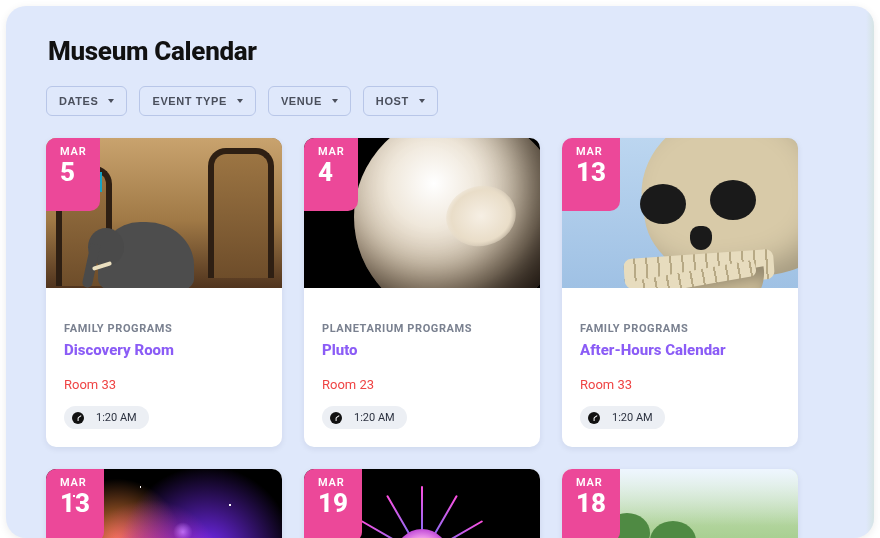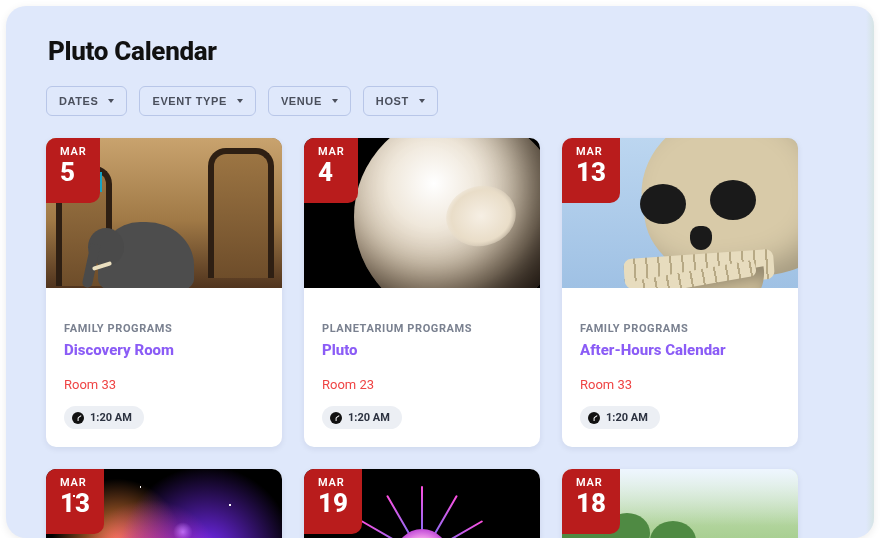--- a/index.html
+++ b/index.html
@@ -51,36 +51,36 @@
   }
   .card{
     width:236px;background:#fff;border-radius:10px;overflow:hidden;
     box-shadow:0 2px 6px rgba(9,30,66,.08);
     position:relative;
   }
   .card-img{
     height:150px;width:100%;position:relative;overflow:hidden;
   }
   .date-badge{
-    position:absolute;left:0;top:0;background:#b91c1c;color:#fff;
-    padding:8px 14px 18px 14px;border-bottom-right-radius:10px;
+    position:absolute;left:0;top:0;background:#ec4899;color:#fff;
+    padding:8px 14px 26px 14px;border-bottom-right-radius:10px;
     line-height:1;
   }
   .date-badge .month{font-size:11px;font-weight:600;letter-spacing:.8px;}
   .date-badge .day{font-size:26px;font-weight:800;margin-top:2px;}
   .card-body{
     padding:34px 18px 18px 18px;
   }
   .cat{color:#7a8190;font-size:11px;font-weight:700;letter-spacing:.6px;}
   .title{font-size:15px;font-weight:800;color:#8b5cf6;margin-top:6px;}
   .room{color:#ef4444;font-size:13px;margin-top:18px;}
   .time-pill{
-    display:inline-flex;align-items:flex-end;gap:6px;margin-top:14px;
+    display:inline-flex;align-items:flex-end;gap:12px;margin-top:14px;
     background:#eceff4;border-radius:14px;padding:5px 12px 5px 8px;
-    font-size:11px;font-weight:700;color:#2c3240;
+    font-size:11px;font-weight:400;color:#2c3240;
   }
   .time-pill .clock{
     width:12px;height:12px;border-radius:50%;background:#111;position:relative;flex:none;
   }
   .time-pill .clock::before,.time-pill .clock::after{
     content:"";position:absolute;background:#fff;left:50%;top:50%;transform-origin:left center;
   }
   .time-pill .clock::before{width:4px;height:1.2px;transform:translate(0,-50%) rotate(-35deg);}
   .time-pill .clock::after{width:3px;height:1.2px;transform:translate(0,-50%) rotate(90deg);}
 
@@ -147,21 +147,21 @@
 
   
   .card.cut{height:90px;}
 </style>
 </head>
 <body>
 
 <div class="stage">
   <div class="panel">
 
-    <div class="page-title">Pluto Calendar</div>
+    <div class="page-title">Museum Calendar</div>
 
     <div class="filter-row">
       <button class="filter">
         <span>DATES</span>
         <span class="caret"></span>
       </button>
       <button class="filter">
         <span>EVENT TYPE</span>
         <span class="caret"></span>
       </button>

